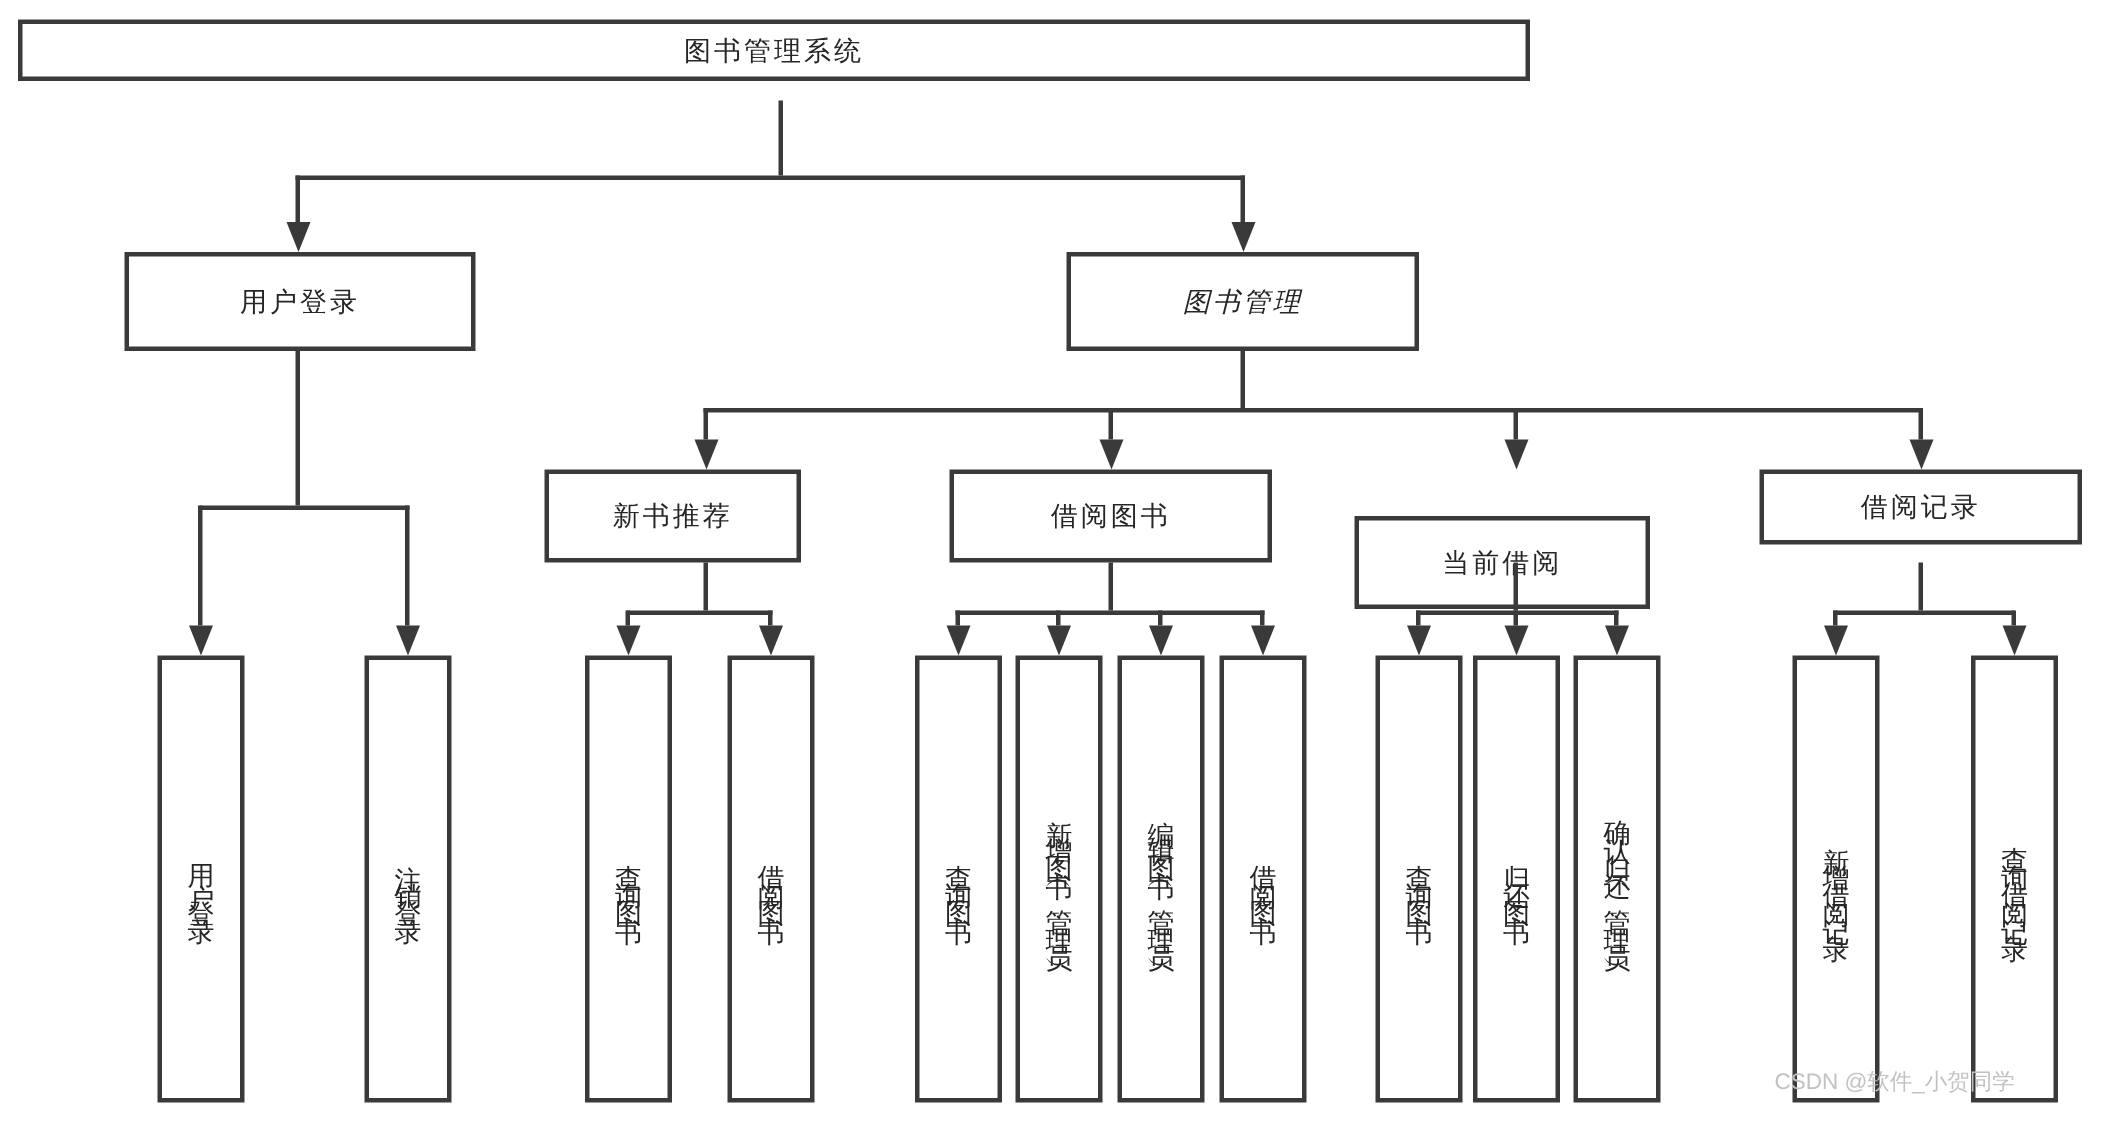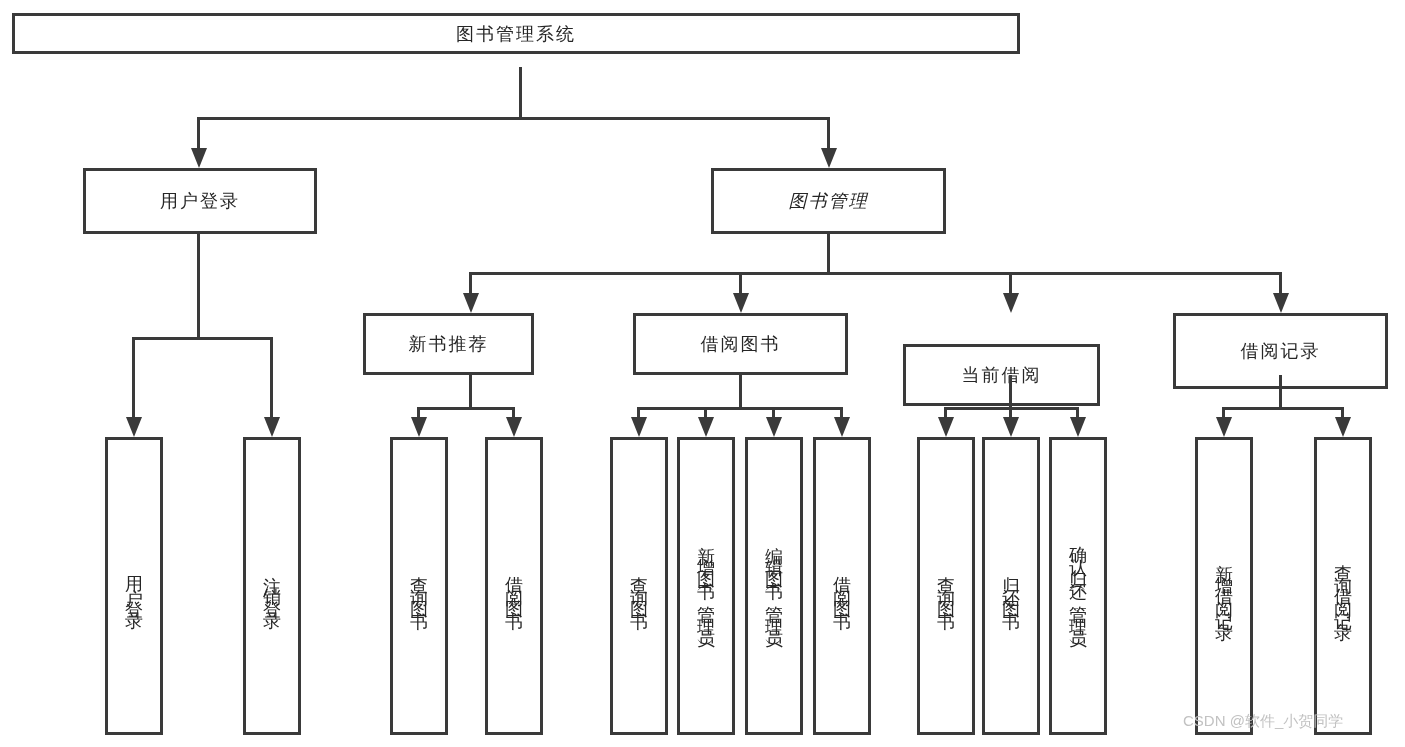--- a/index.html
+++ b/index.html
@@ -70,21 +70,21 @@
 <div class="canvas">
 
   <div class="box" style="left:12px;top:13px;width:1008px;height:41px;">图书管理系统</div>
 
   <div class="box" style="left:83px;top:168px;width:234px;height:66px;">用户登录</div>
   <div class="box" style="left:711px;top:168px;width:235px;height:66px;font-style:italic;">图书管理</div>
 
   <div class="box" style="left:363px;top:313px;width:171px;height:62px;text-align:center;">新书推荐</div>
   <div class="box" style="left:633px;top:313px;width:215px;height:62px;">借阅图书</div>
   <div class="box" style="left:903px;top:313px;width:197px;height:62px;margin-top:31px;">当前借阅</div>
-  <div class="box" style="left:1173px;top:313px;width:215px;height:76px;">借阅记录</div>
+  <div class="box" style="left:1173px;top:313px;width:215px;height:50px;">借阅记录</div>
 
   <div class="box leaf" style="left:105px;top:437px;width:58px;height:298px;">
       <span>用户登录</span>
     </div>
   <div class="box leaf" style="left:243px;top:437px;width:58px;height:298px;">
       <span>注销登录</span>
     </div>
 
   <div class="box leaf" style="left:390px;top:437px;width:58px;height:298px;">
       <span>查询图书</span>

